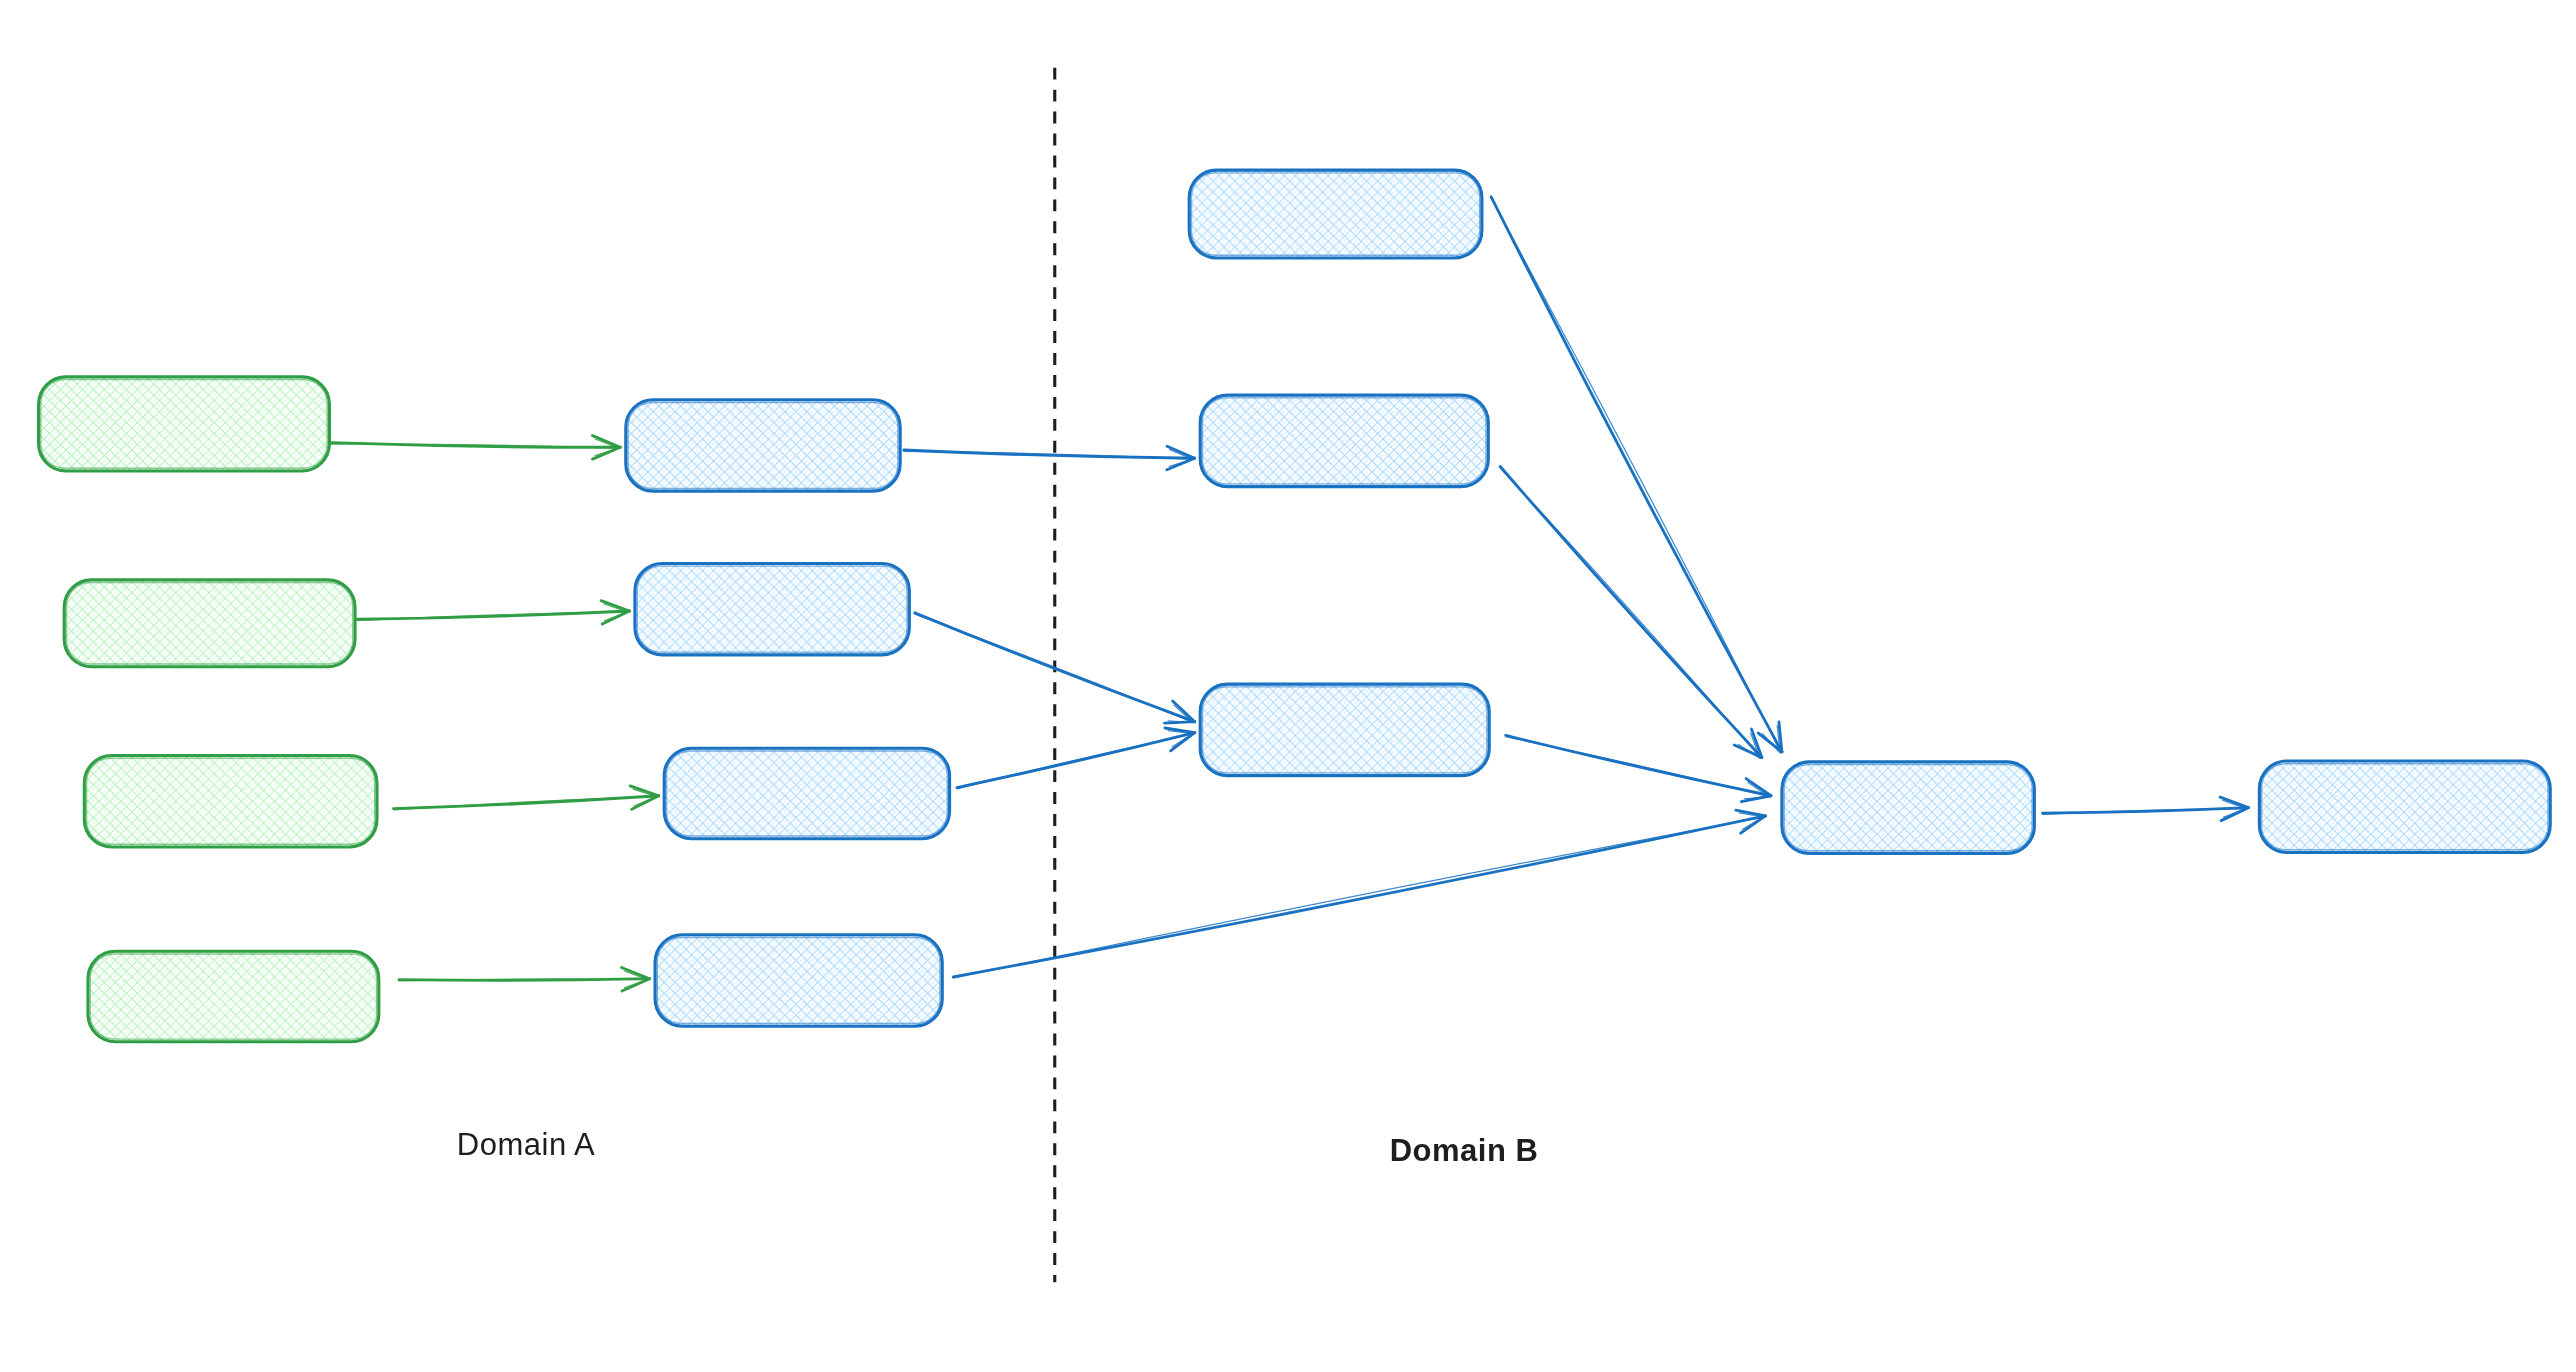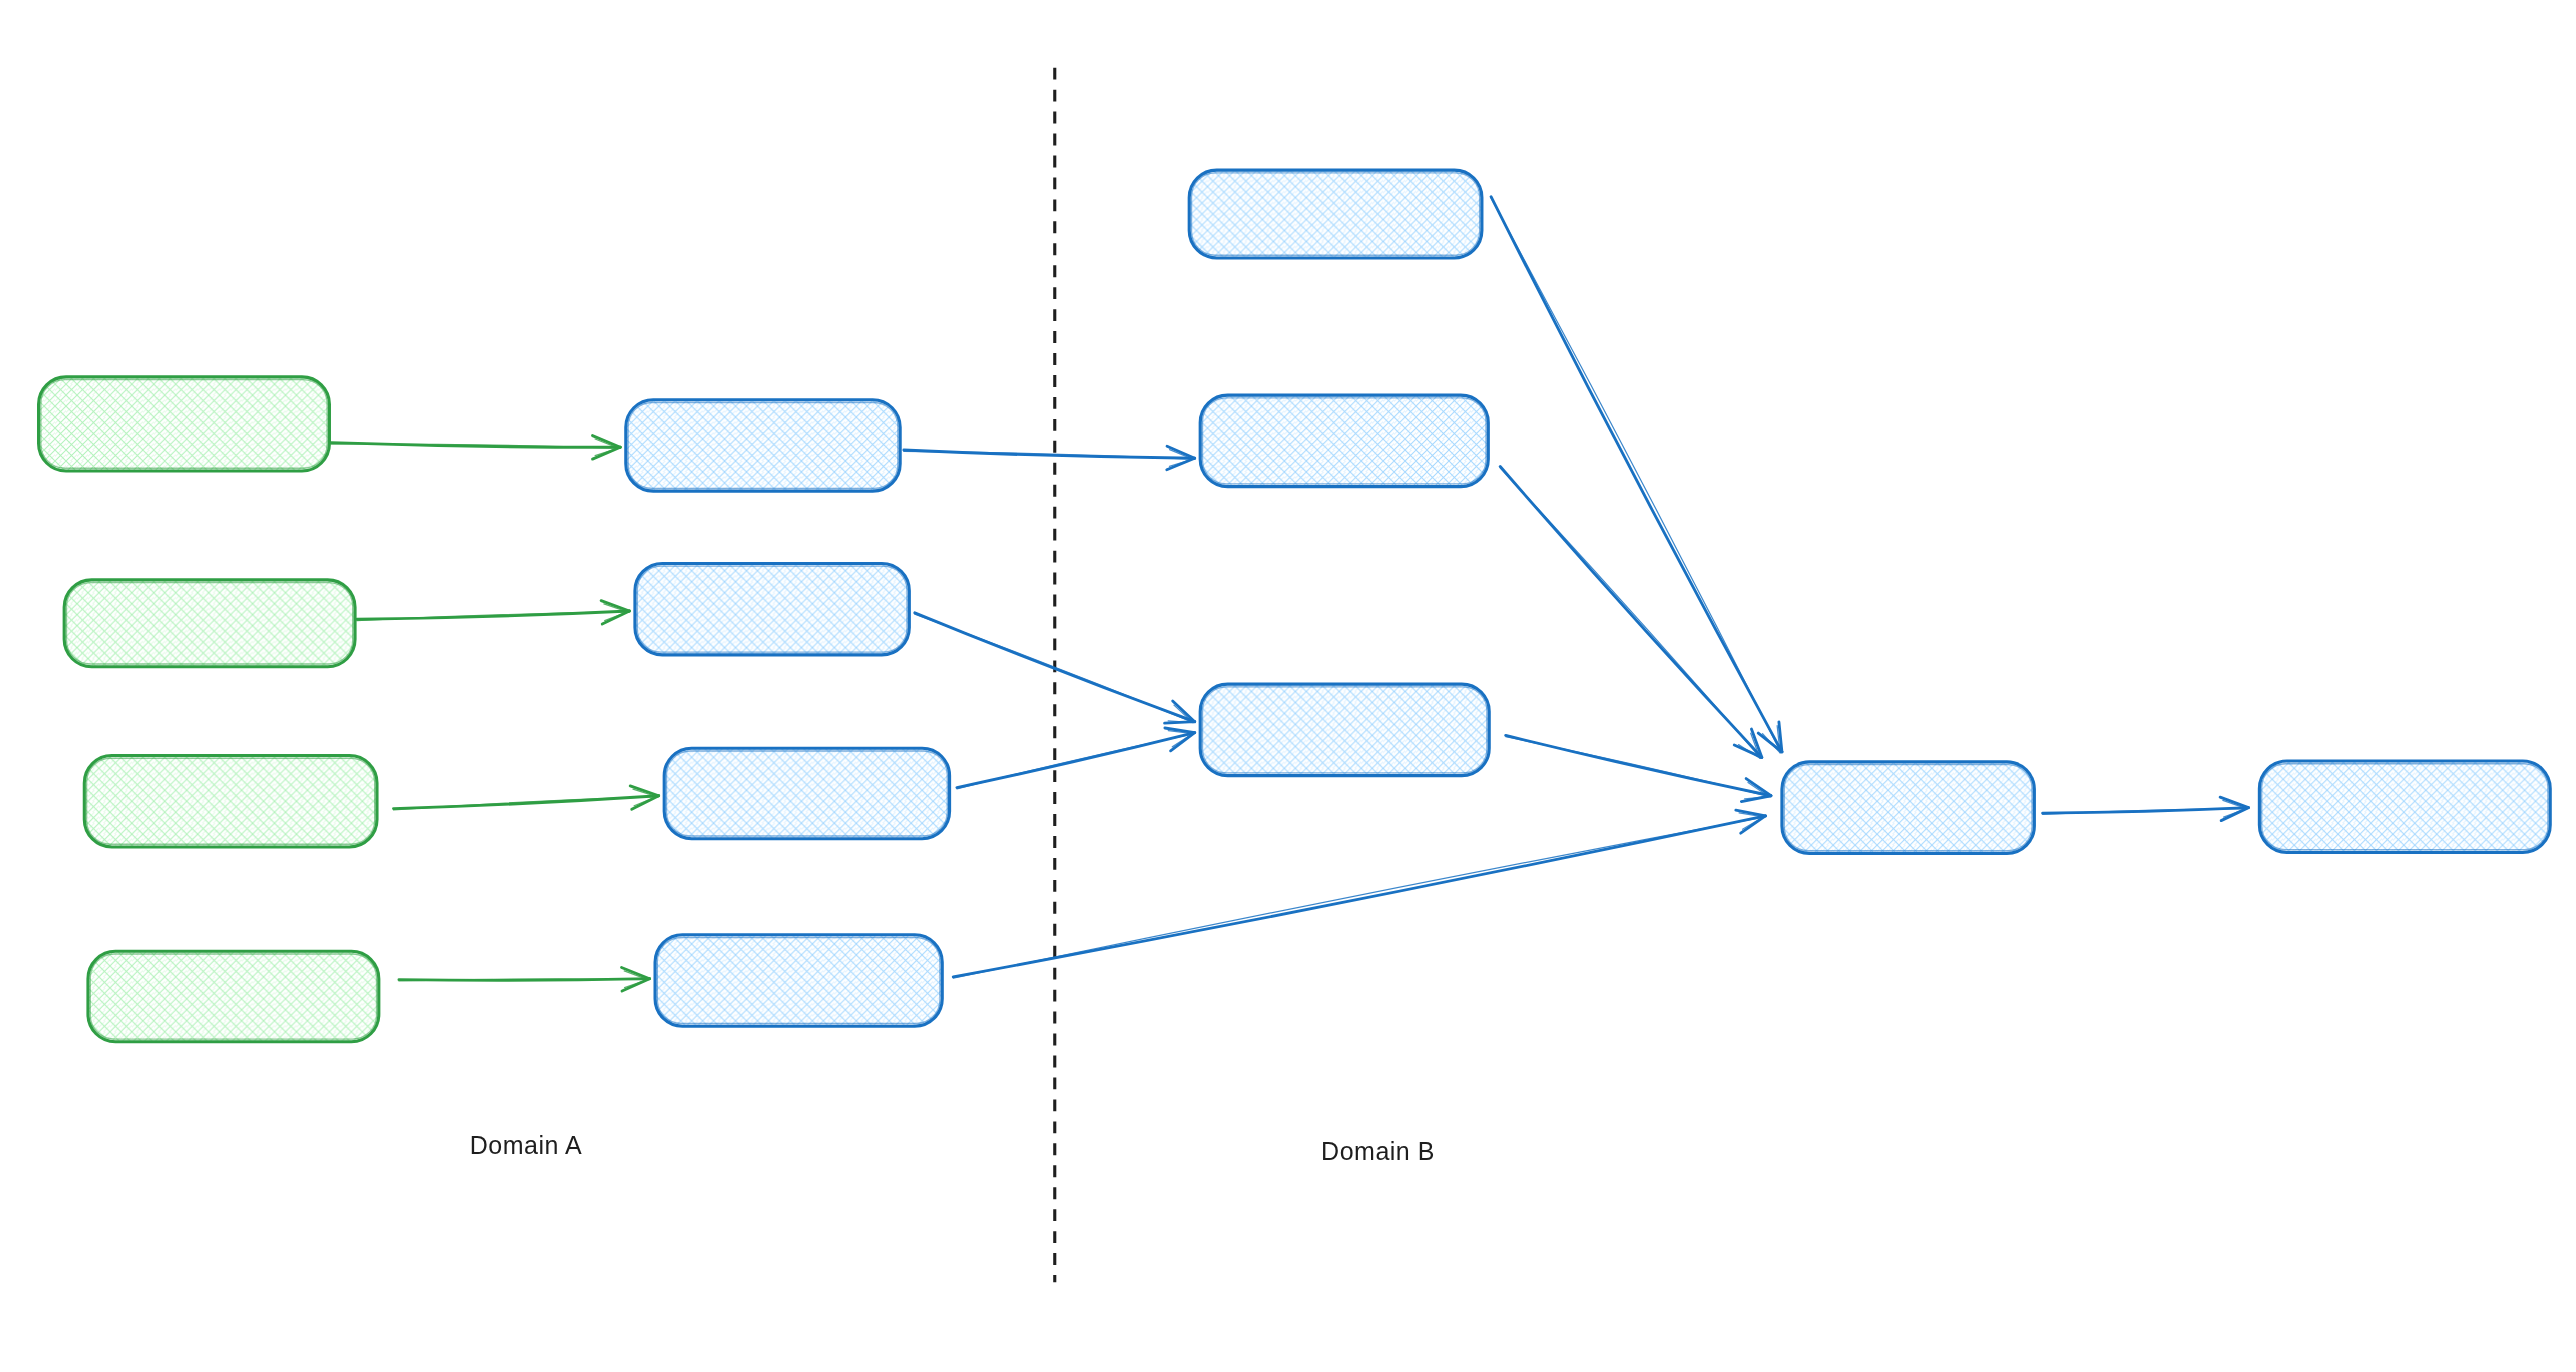--- a/index.html
+++ b/index.html
@@ -17,29 +17,29 @@
   }
   .stage svg {
     position: absolute;
     left: 0;
     top: 0;
     display: block;
   }
   .diagram-label {
     position: absolute;
     transform: translate(-50%, -50%);
-    font-size: 25px;
+    font-size: 31px;
     font-weight: 500;
     letter-spacing: 0.5px;
     color: #1e1e1e;
     white-space: nowrap;
     user-select: none;
   }
   .label-domain-a { left: 526px;  top: 1145px; }
-  .label-domain-b { left: 1378px; top: 1151px; }
+  .label-domain-b { left: 1464px; top: 1151px; font-weight: bold; }
 </style>
 </head>
 <body>
 
 <div class="stage">
   <svg id="diagram-svg" width="2576" height="1372" viewBox="0 0 2816 1500">
       <defs>
         <pattern id="hatch-green" width="12" height="12" patternUnits="userSpaceOnUse">
           <path d="M0 12 L12 0 M0 0 L12 12" stroke="#b2f2bb" stroke-width="1.15" fill="none"></path>
           <path d="M-2 9 L9 -2 M3 14 L14 3" stroke="#b2f2bb" stroke-width="0.7" fill="none" opacity="0.8"></path>

